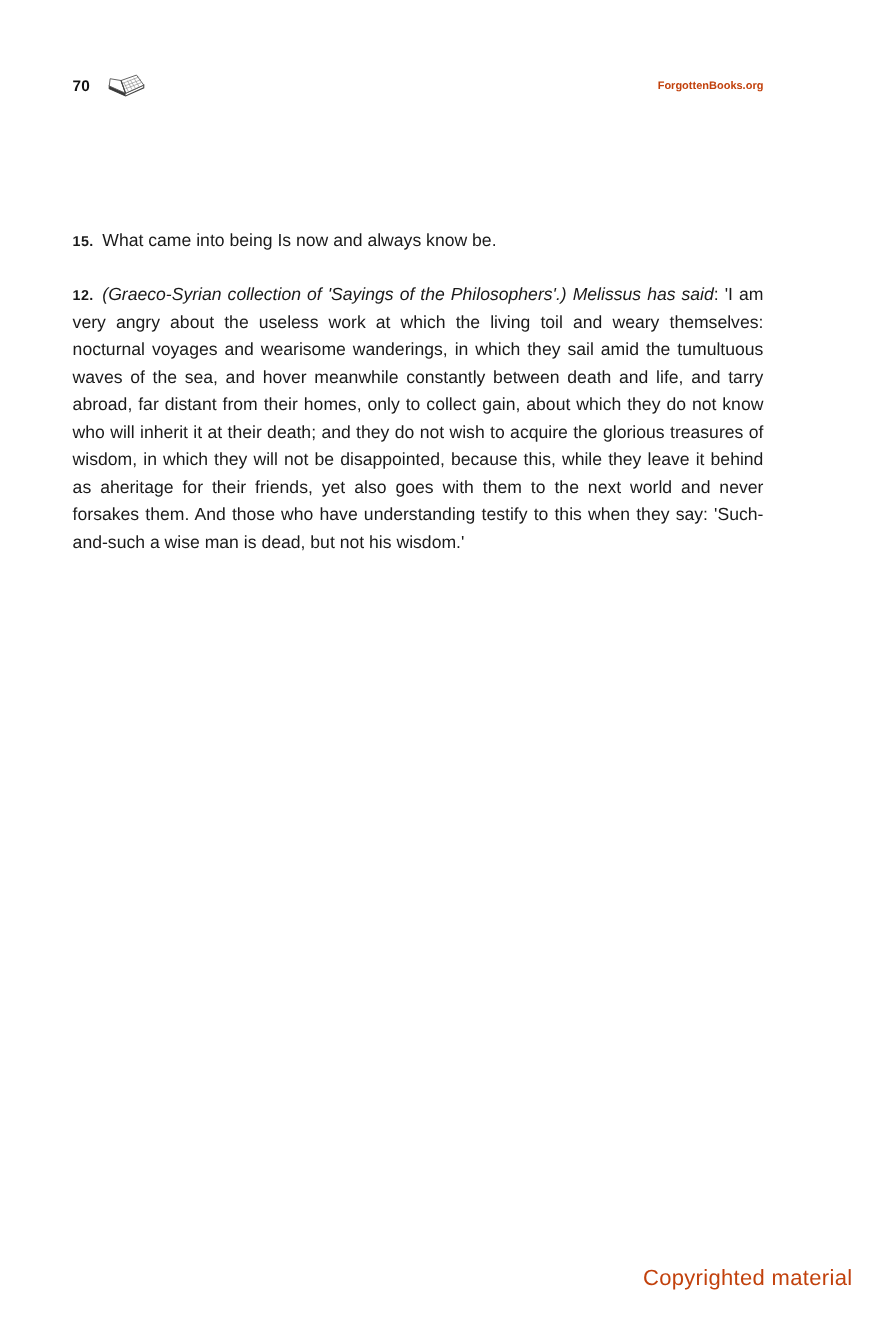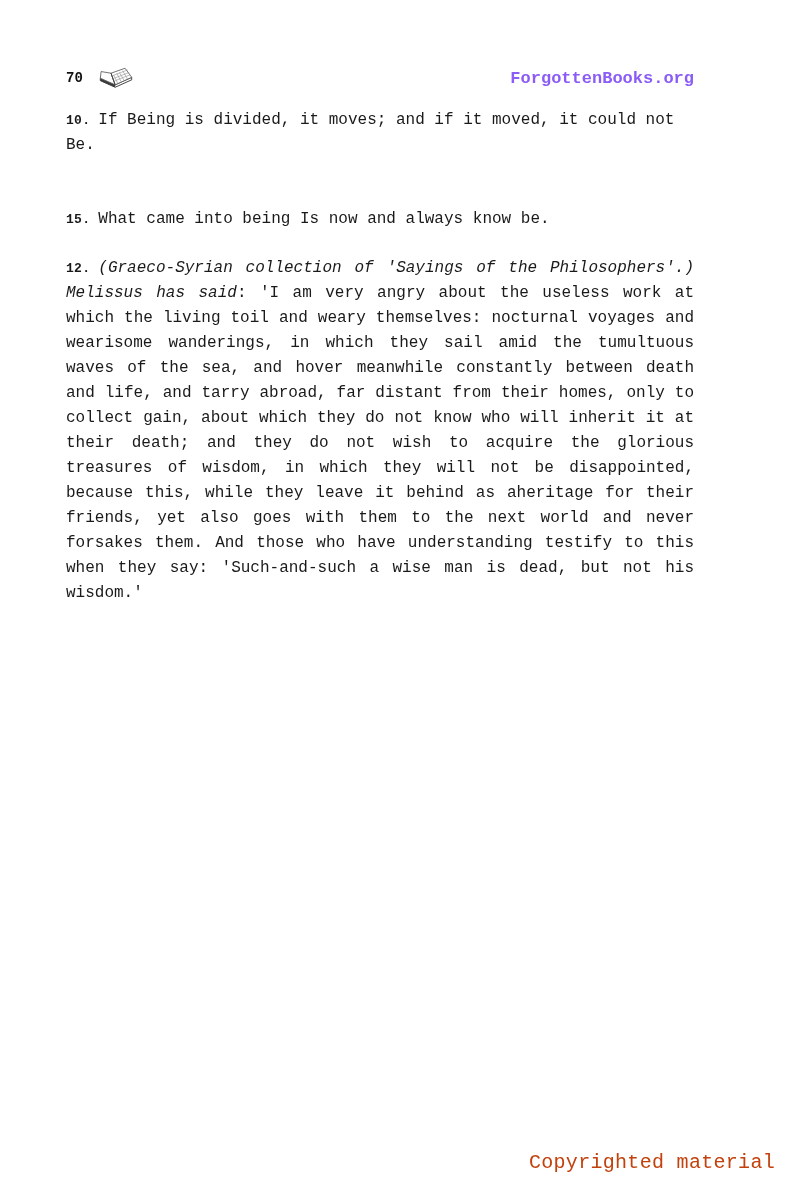--- a/index.html
+++ b/index.html
@@ -5,21 +5,21 @@
   html, body {
     margin: 0;
     padding: 0;
     background: #ffffff;
   }
   .page {
     position: relative;
     width: 800px;
     height: 1200px;
     background: #ffffff;
-    font-family: Liberation Mono, monospace;
+    font-family: Liberation Sans, sans-serif;
     color: #1a1a1a;
     overflow: hidden;
   }
   .pagehead {
     position: absolute;
     left: 66px;
     top: 58px;
     width: 628px;
     height: 40px;
     display: flex;
@@ -35,22 +35,22 @@
     font-weight: 700;
     font-size: 14px;
     color: #111111;
   }
   .bookicon {
     display: inline-flex;
     margin-top: 2px;
   }
   .site {
     font-weight: 700;
-    font-size: 17px;
-    color: #8b5cf6;
+    font-size: 10px;
+    color: #c2410c;
   }
   .bodyline {
     position: absolute;
     left: 66px;
     width: 628px;
     font-size: 16px;
     line-height: 25px;
     color: #1a1a1a;
   }
   .num {
@@ -107,23 +107,20 @@
             <line x1="22" y1="20" x2="40" y2="13"></line>
           </g>
 
           <path d="M22,25 L17,11" stroke="#444444" stroke-width="1.2" fill="none"></path>
         </svg>
       </span>
     </div>
     <span class="site">ForgottenBooks.org</span>
   </div>
 
-  <div class="bodyline item10">
-    <span class="num">10.</span><span>If Being is divided, it moves; and if it moved, it could not Be.</span>
-  </div>
 
 
   <div class="bodyline item11">
     <span class="num">15.</span><span>What came into being Is now and always know be.</span>
   </div>
 
   <div class="bodyline item12">
     <span class="num">12.</span><span class="it">(Graeco-Syrian collection of 'Sayings of the Philosophers'.) Melissus has said</span><span>: 'I am very angry about the useless work at which the living toil and weary themselves: nocturnal voyages and wearisome wanderings, in which they sail amid the tumultuous waves of the sea, and hover meanwhile constantly between death and life, and tarry abroad, far distant from their homes, only to collect gain, about which they do not know who will inherit it at their death; and they do not wish to acquire the glorious treasures of wisdom, in which they will not be disappointed, because this, while they leave it behind as aheritage for their friends, yet also goes with them to the next world and never forsakes them. And those who have understanding testify to this when they say: 'Such-and-such a wise man is dead, but not his wisdom.'</span>
   </div>
 

